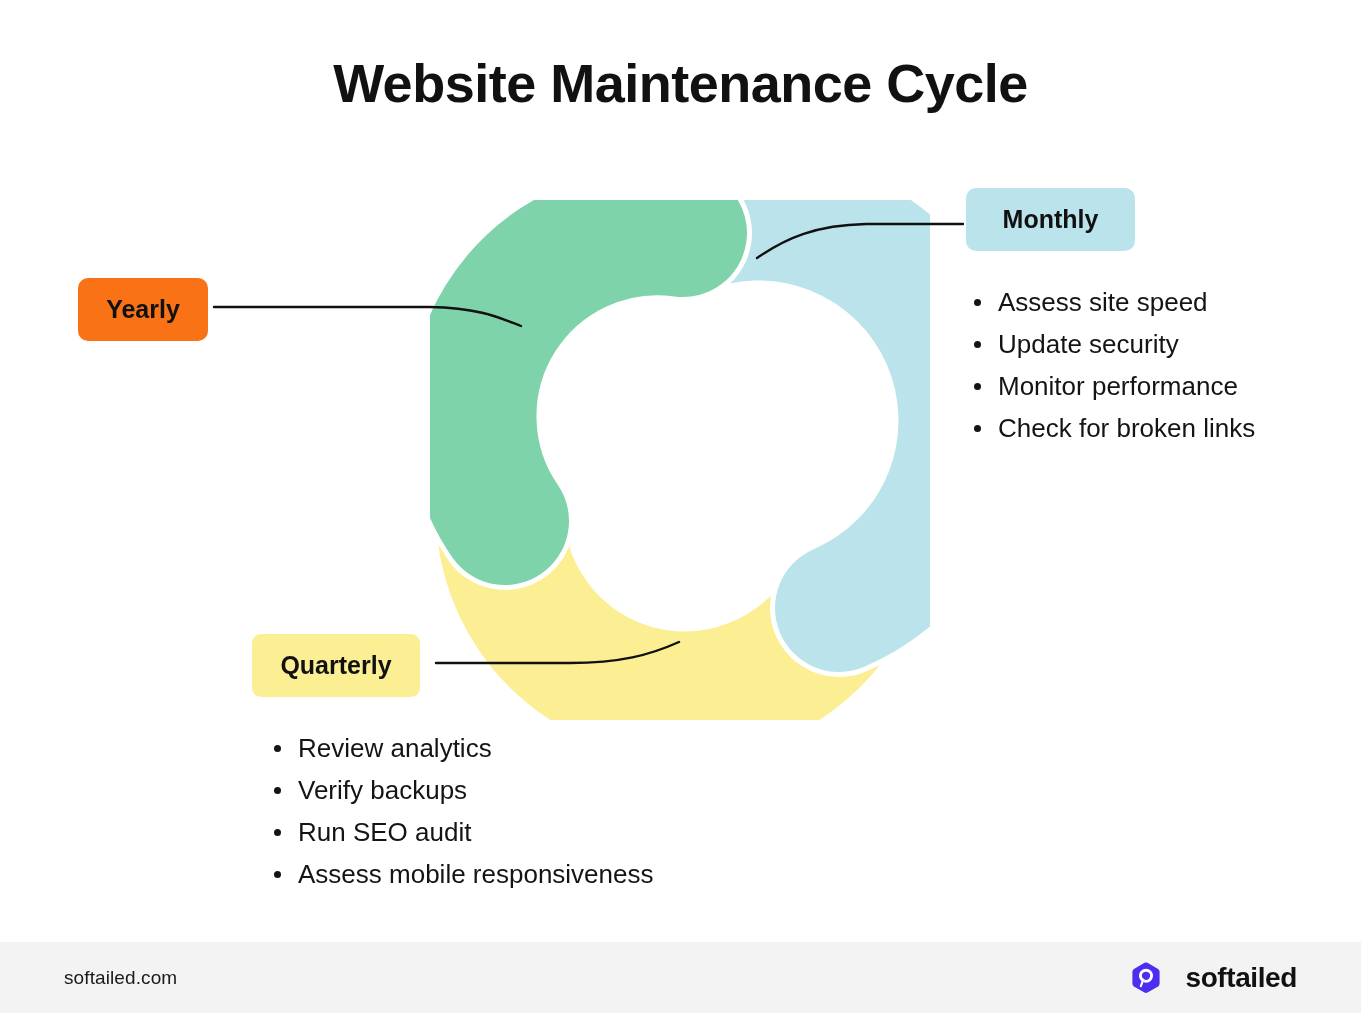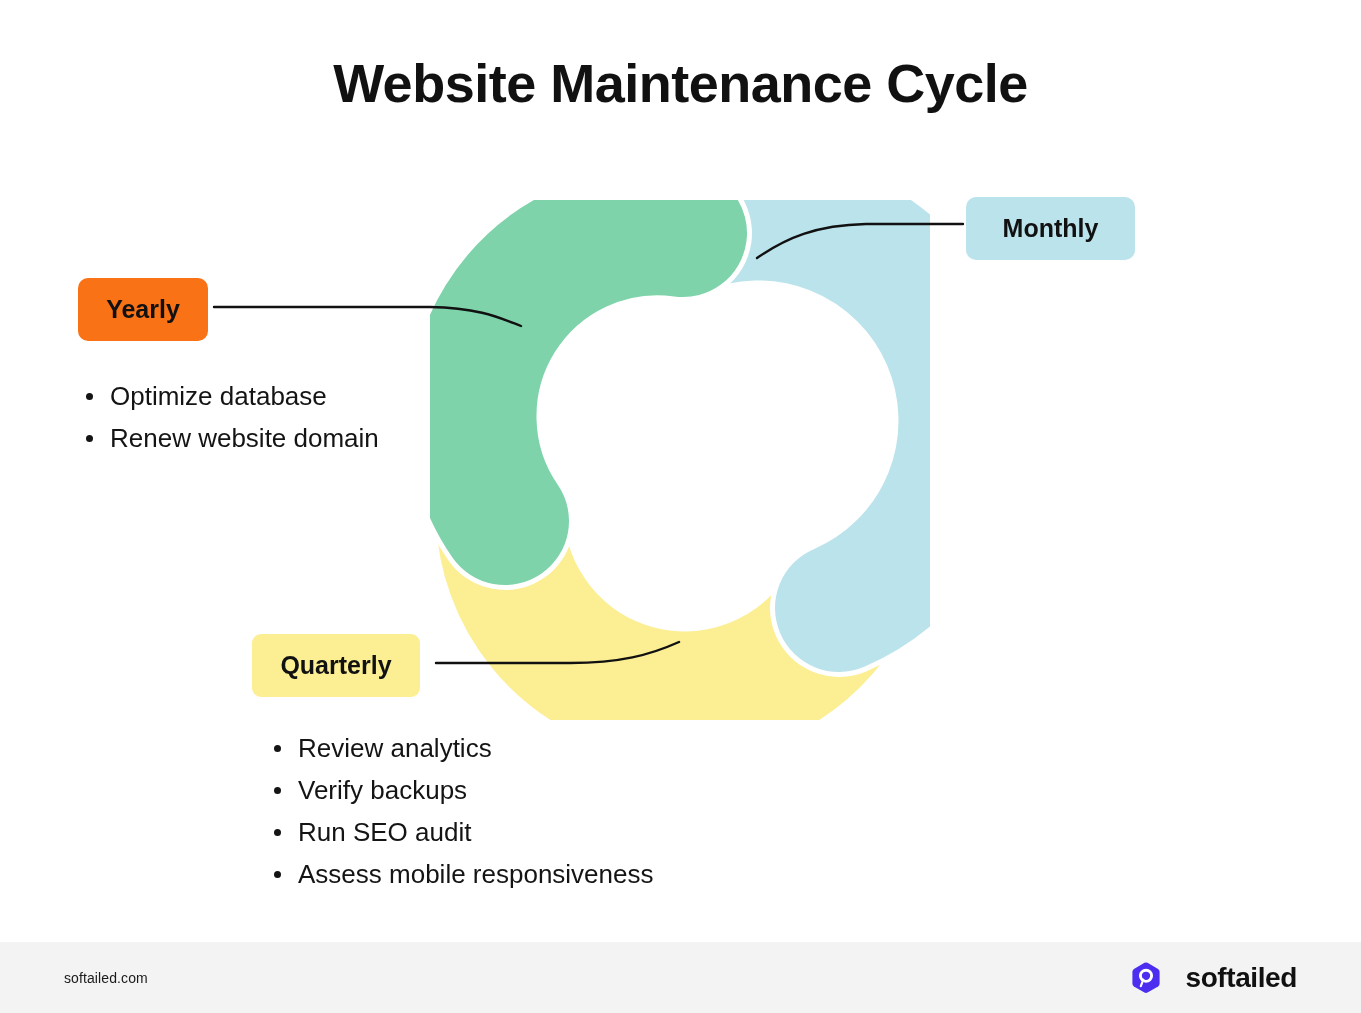--- a/index.html
+++ b/index.html
@@ -93,21 +93,21 @@
     border-radius: 50%;
     background: #141414;
   }
 
   
   #sec-yearly { left: 78px; top: 278px; }
   #sec-yearly .badge { background: #f97316; min-width: 130px; }
   #sec-yearly .item-list { margin-top: 42px; margin-left: 4px; }
 
   
-  #sec-monthly { left: 966px; top: 197px; }
+  #sec-monthly { left: 966px; top: 188px; }
   #sec-monthly .badge { background: #BBE3EC; min-width: 169px; }
   #sec-monthly .item-list { margin-top: 38px; margin-left: 4px; }
 
   
   #sec-quarterly { left: 252px; top: 634px; }
   #sec-quarterly .badge { background: #FCEE93; min-width: 168px; border-radius: 9px; }
   #sec-quarterly .item-list { margin-top: 38px; margin-left: 18px; }
 
   
   .footer {
@@ -117,21 +117,21 @@
     width: 1361px;
     height: 71px;
     background: #F3F3F3;
     display: flex;
     align-items: center;
     justify-content: space-between;
     box-sizing: border-box;
     padding: 0 64px 0 64px;
   }
   .footer-url {
-    font-size: 14px;
+    font-size: 19px;
     color: #1a1a1a;
     letter-spacing: 0.1px;
   }
   .footer-brand {
     display: flex;
     align-items: center;
     gap: 22px;
   }
   .brand-mark { display: block; width: 34px; height: 34px; }
   .brand-name {
@@ -169,28 +169,30 @@
   </div>
 
   <svg class="connectors" viewBox="0 0 1361 1013">
     <path d="M 214 307 L 430 307 C 480 308 500 318 521 326" fill="none" stroke="#111111" stroke-width="2.4" stroke-linecap="round"></path>
     <path d="M 963 224 L 866 224 C 816 225 786 238 757 258" fill="none" stroke="#111111" stroke-width="2.4" stroke-linecap="round"></path>
     <path d="M 436 663 L 570 663 C 620 663 650 655 679 642" fill="none" stroke="#111111" stroke-width="2.4" stroke-linecap="round"></path>
   </svg>
 
   <div class="section" id="sec-yearly">
     <div class="badge">Yearly</div>
-    <ul class="item-list">
-      <li><span class="bullet"></span><span>Optimize database</span></li>
-      <li><span class="bullet"></span><span>Renew website domain</span></li>
-    </ul>
   </div>
 
   <div class="section" id="sec-monthly">
     <div class="badge">Monthly</div>
+    <ul class="item-list">
+      <li><span class="bullet"></span><span>Assess site speed</span></li>
+      <li><span class="bullet"></span><span>Update security</span></li>
+      <li><span class="bullet"></span><span>Monitor performance</span></li>
+      <li><span class="bullet"></span><span>Check for broken links</span></li>
+    </ul>
   </div>
 
   <div class="section" id="sec-quarterly">
     <div class="badge">Quarterly</div>
     <ul class="item-list">
       <li><span class="bullet"></span><span>Review analytics</span></li>
       <li><span class="bullet"></span><span>Verify backups</span></li>
       <li><span class="bullet"></span><span>Run SEO audit</span></li>
       <li><span class="bullet"></span><span>Assess mobile responsiveness</span></li>
     </ul>

